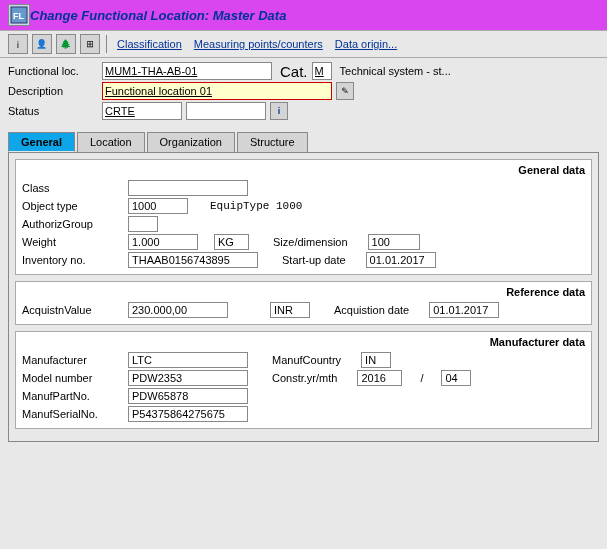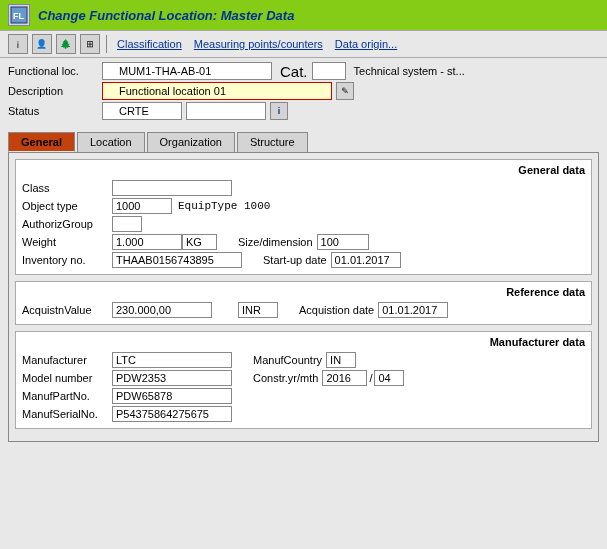--- a/index.html
+++ b/index.html
@@ -4,26 +4,26 @@
   <style>
     * { box-sizing: border-box; margin: 0; padding: 0; }
     body {
       font-family: Arial, sans-serif;
       font-size: 11px;
       background: #e8e8e8;
       width: 607px;
       min-height: 549px;
     }
     .title-bar {
-      background: #84cc16;
+      background: #d946ef;
       border-bottom: 1px solid #aaa;
       padding: 4px 8px;
       display: flex;
       align-items: center;
-      gap: 8px;
+      gap: 0;
     }
     .title-icon {
       width: 22px;
       height: 22px;
       background: #c8d8f0;
       border: 1px solid #888;
       display: flex;
       align-items: center;
       justify-content: center;
       font-size: 10px;
@@ -82,22 +82,23 @@
       font-weight: normal;
       color: #000;
       font-size: 11px;
       flex-shrink: 0;
     }
     .form-input {
       height: 18px;
       border: 1px solid #888;
       background: #fff;
       font-size: 11px;
-      padding: 1px 16px;
+      padding: 1px 2px;
       outline: none;
+      text-decoration: underline;
     }
     .form-input.yellow {
       background: #ffffcc;
       border: 1px solid #cc0000;
     }
     .cat-label {
       font-size: 15px;
       margin-left: 4px;
     }
     .cat-desc {
@@ -137,21 +138,21 @@
     .tab {
       padding: 3px 12px;
       border: 1px solid #888;
       background: #d4d4d4;
       cursor: pointer;
       font-size: 11px;
       border-bottom: none;
       margin-right: 2px;
     }
     .tab.active {
-      background: #c2410c;
+      background: #0ea5e9;
       border-bottom: 1px solid #e8e8e8;
       font-weight: bold;
     }
     .tab-content {
       background: #e8e8e8;
       border: 1px solid #888;
       margin: 0 8px 8px 8px;
       padding: 6px;
     }
     .section {
@@ -164,21 +165,21 @@
       font-weight: bold;
       font-size: 11px;
       margin-bottom: 4px;
       color: #000;
       text-align: right;
     }
     .section-row {
       display: flex;
       align-items: center;
       margin-bottom: 2px;
-      gap: 0;
+      gap: 16px;
     }
     .s-label {
       font-size: 11px;
       width: 90px;
       flex-shrink: 0;
       color: #000;
     }
     .s-input {
       height: 16px;
       border: 1px solid #888;
@@ -186,21 +187,21 @@
       font-size: 11px;
       padding: 1px 3px;
       outline: none;
     }
     .s-value {
       font-size: 11px;
       font-family: Liberation Mono, monospace;
     }
     .s-label2 {
       font-size: 11px;
-      margin-left: 21px;
+      margin-left: 8px;
       flex-shrink: 0;
     }
   </style>
 </head>
 <body>
 
 <div class="title-bar">
   <div class="title-icon">
     <svg width="18" height="18" viewBox="0 0 18 18">
       <rect x="1" y="1" width="16" height="16" fill="#6699cc" stroke="#336"></rect>

